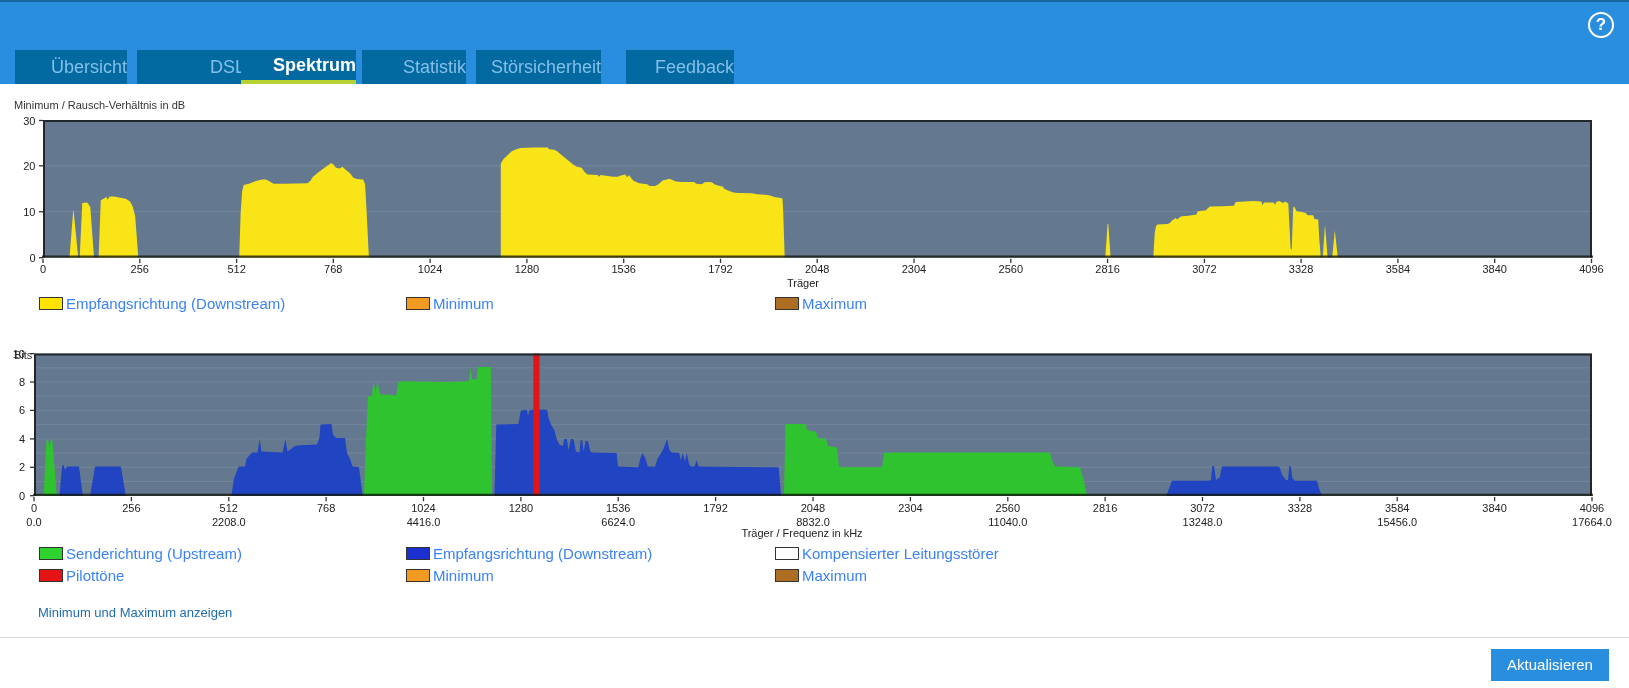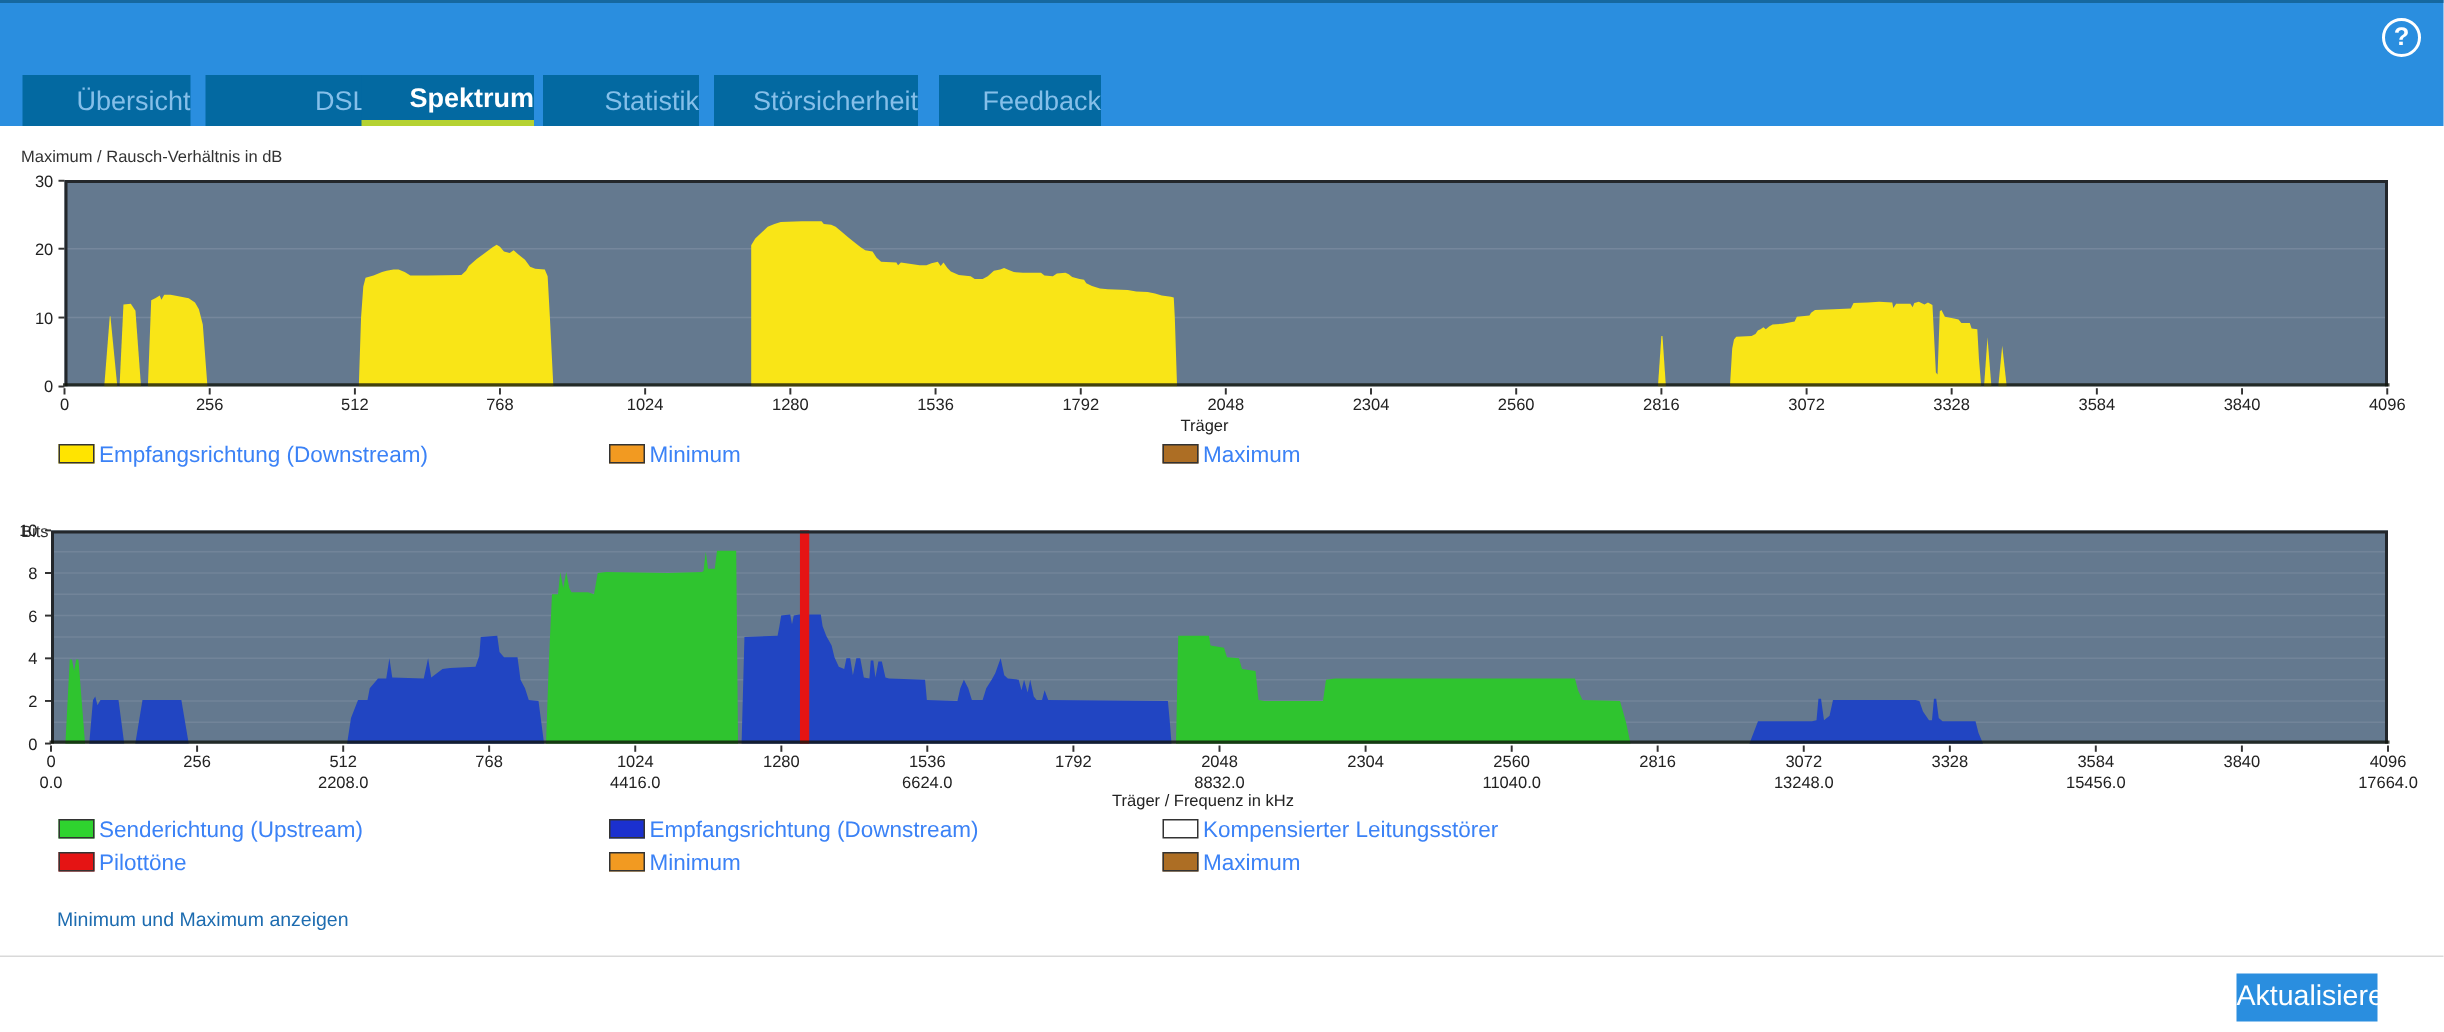--- a/index.html
+++ b/index.html
@@ -10,38 +10,38 @@
 .crumb .sep{color:#cde7f8;padding:0 5px;font-size:18px;}
 .crumb .cur{color:#ffffff;}
 .tab{position:absolute;top:50px;height:34px;background:#0369a1;color:#85bfe9;font-size:18px;text-align:right;line-height:34px;box-sizing:border-box;}
 .tab.act{color:#fff;font-weight:bold;border-bottom:4px solid #b5d232;line-height:30px;}
 .helpc{position:absolute;right:15px;top:12px;width:26px;height:26px;border:2px solid #fff;border-radius:50%;box-sizing:border-box;color:#fff;font-weight:bold;font-size:17px;text-align:center;line-height:22px;}
 .ctitle{position:absolute;font-size:11px;color:#333;}
 .leg{position:absolute;font-size:15px;color:#3b82f6;}
 .leg .box{display:inline-block;width:22px;height:11px;border:1.5px solid #333;vertical-align:-1px;margin-right:3px;}
 .link{position:absolute;left:38px;top:605px;font-size:13px;color:#1d6cb0;}
 .sep-line{position:absolute;left:0;top:637px;width:1629px;height:1px;background:#d9d9d9;}
-.btn{position:absolute;left:1491px;top:649px;width:94px;height:32px;background:#2a8edf;color:#fff;font-size:19px;text-align:center;line-height:32px;}
+.btn{position:absolute;left:1491px;top:649px;width:118px;height:32px;background:#2a8edf;color:#fff;font-size:15px;text-align:center;line-height:32px;}
 svg{position:absolute;left:0;top:0;}
 .tick{font-size:11px;fill:#222;font-family:"Liberation Sans",sans-serif;}
 </style>
 </head>
 <body>
 <div class="hdr">
  <div class="hdr-top"></div>
  <div class="helpc">?</div>
  <div class="tab" style="left:15px;width:112px;">Übersicht</div>
  <div class="tab" style="left:137px;width:108px;">DSL</div>
  <div class="tab act" style="left:241px;width:115px;">Spektrum</div>
  <div class="tab" style="left:362px;width:104px;">Statistik</div>
- <div class="tab" style="left:476px;width:136px;">Störsicherheit</div>
+ <div class="tab" style="left:476px;width:125px;">Störsicherheit</div>
  <div class="tab" style="left:626px;width:108px;">Feedback</div>
 </div>
 
-<div class="ctitle" style="left:14px;top:99px;">Maximum / Rausch-Verhältnis in dB</div>
+<div class="ctitle" style="left:14px;top:99px;">Minimum / Rausch-Verhältnis in dB</div>
 <div class="ctitle" style="left:14px;top:349px;">Bits</div>
 
 <svg width="1629" height="688">
 
 <rect x="43" y="120" width="1549" height="137.5" fill="#64798f"></rect>
 <line x1="43" y1="211.7" x2="1592" y2="211.7" stroke="#8896a9" stroke-width="1" opacity="0.5"></line>
 <line x1="43" y1="165.8" x2="1592" y2="165.8" stroke="#8896a9" stroke-width="1" opacity="0.5"></line>
 <polygon points="69.5,257.5 73.2,210.8 73.6,210.8 78.2,257.5" fill="#f9e517"></polygon>
 <polygon points="79.7,257.5 82.3,203.0 87.2,202.5 90.3,207.1 94.0,257.5" fill="#f9e517"></polygon>
 <polygon points="98.6,257.5 100.8,200.2 103.5,198.8 106.5,197.0 107.6,199.8 109.5,196.5 113.7,196.5 119.0,197.5 125.8,198.8 130.0,201.6 132.6,206.2 135.2,216.3 138.3,257.5" fill="#f9e517"></polygon>

